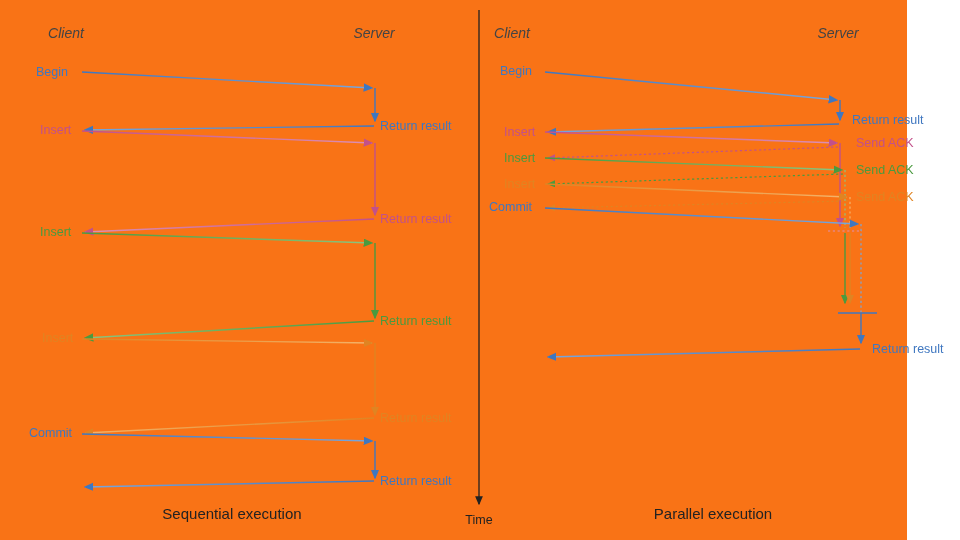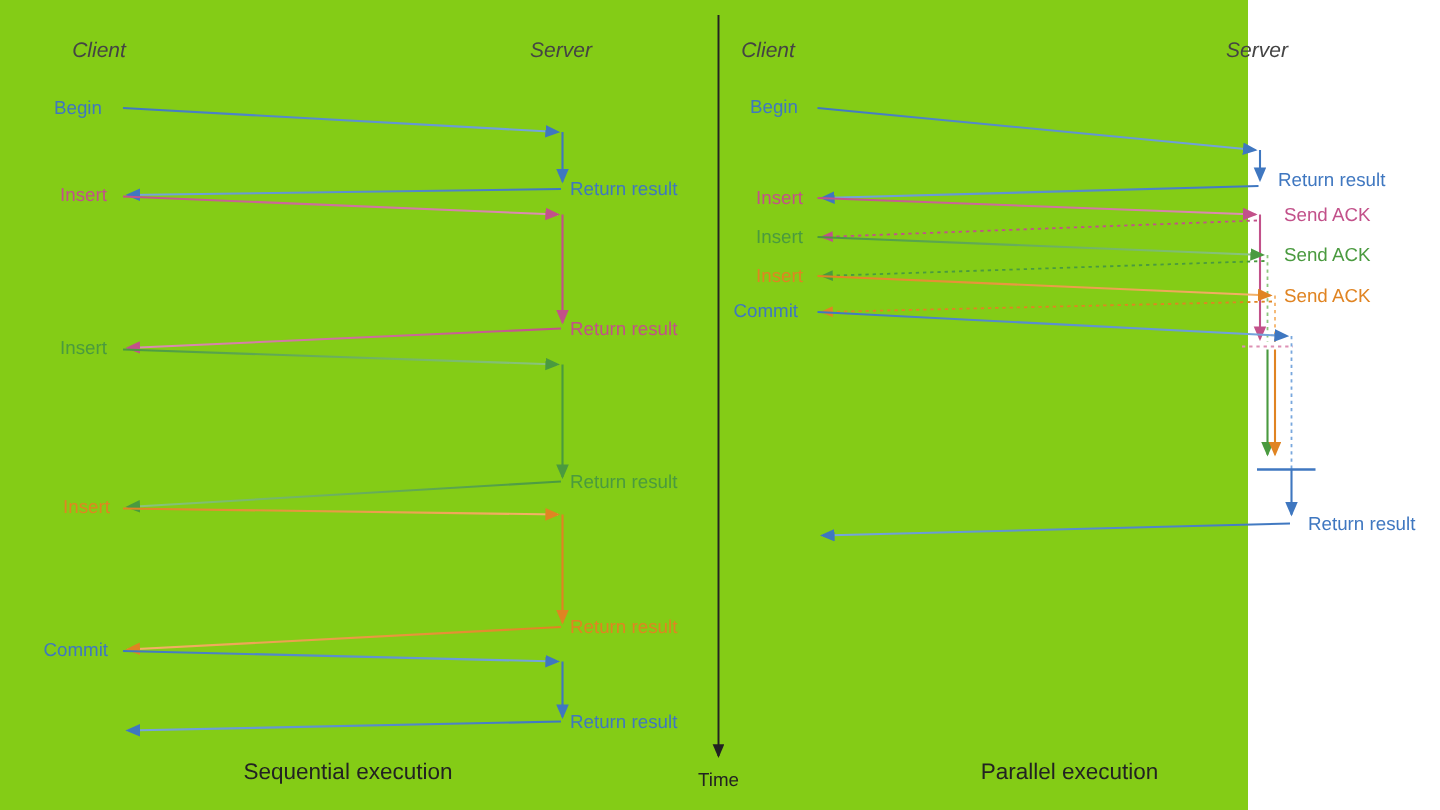--- a/index.html
+++ b/index.html
@@ -9,23 +9,23 @@
     background: #ffffff;
   }
   body {
     width: 960px;
     height: 540px;
     overflow: hidden;
     font-family: "Liberation Sans", sans-serif;
   }
   #diagram-root {
     position: relative;
-    width: 832px;
+    width: 907px;
     height: 540px;
-    background: #84cc16;
+    background: #f97316;
   }
   svg#seq-svg {
     display: block;
     width: 960px;
     height: 540px;
   }
   .lane-header {
     font-family: "Liberation Sans", sans-serif;
     font-style: italic;
     font-size: 14px;

